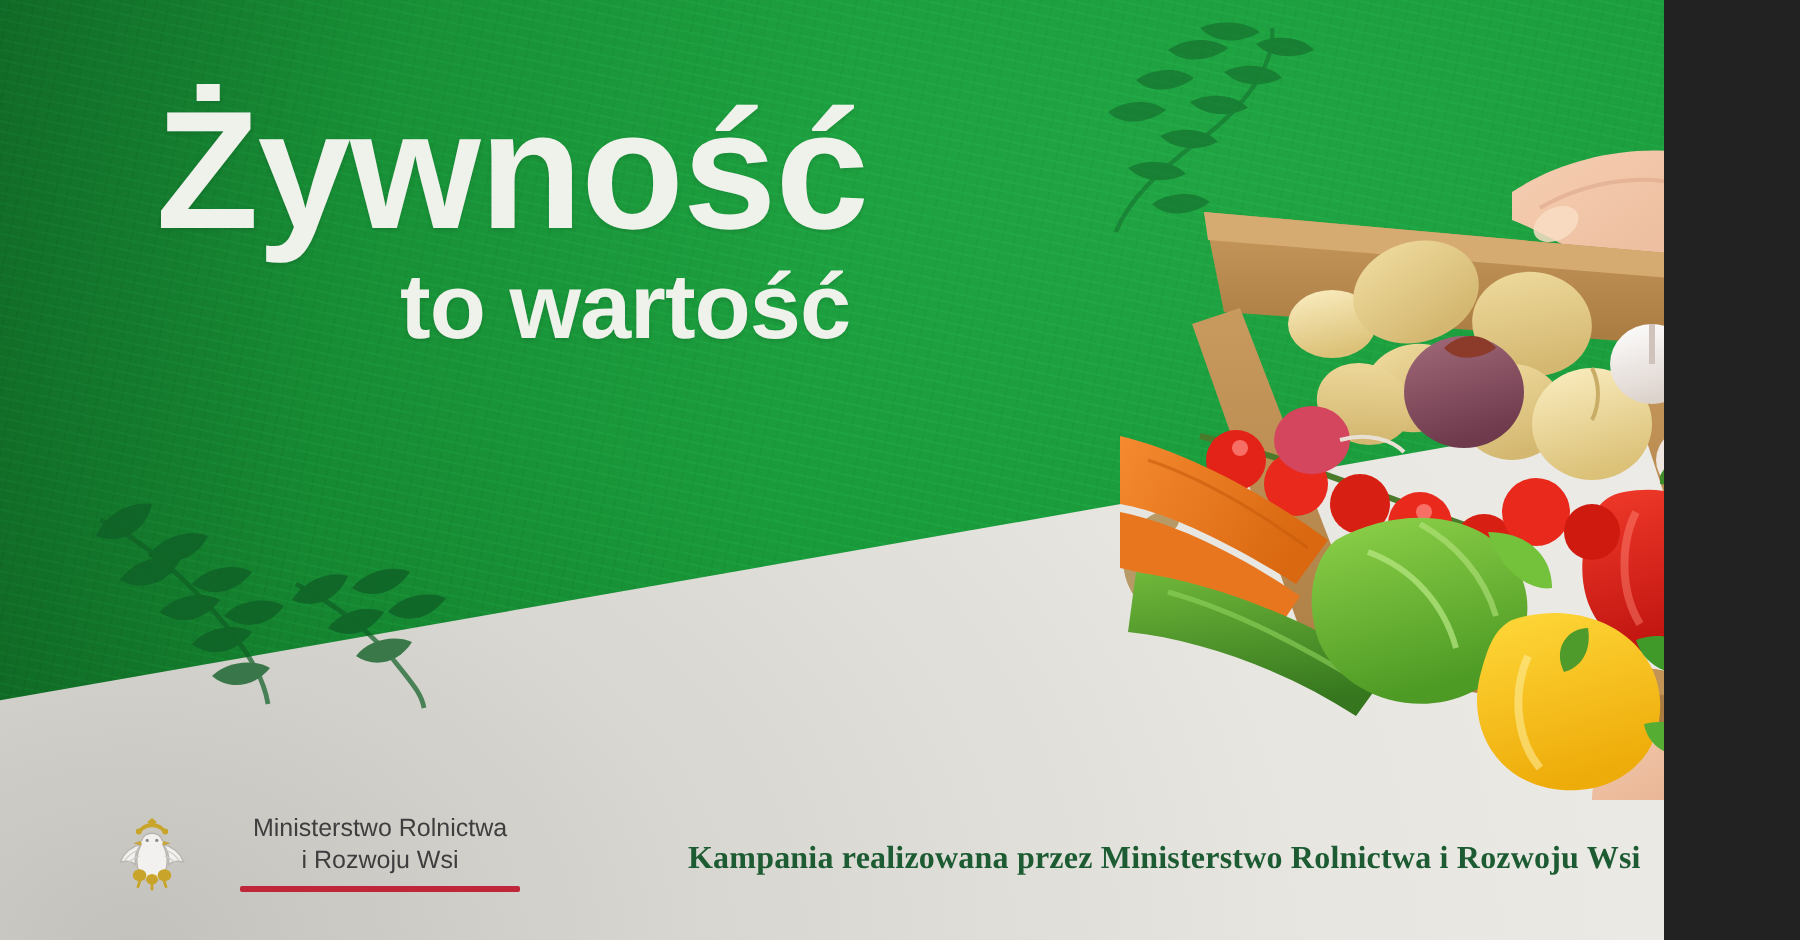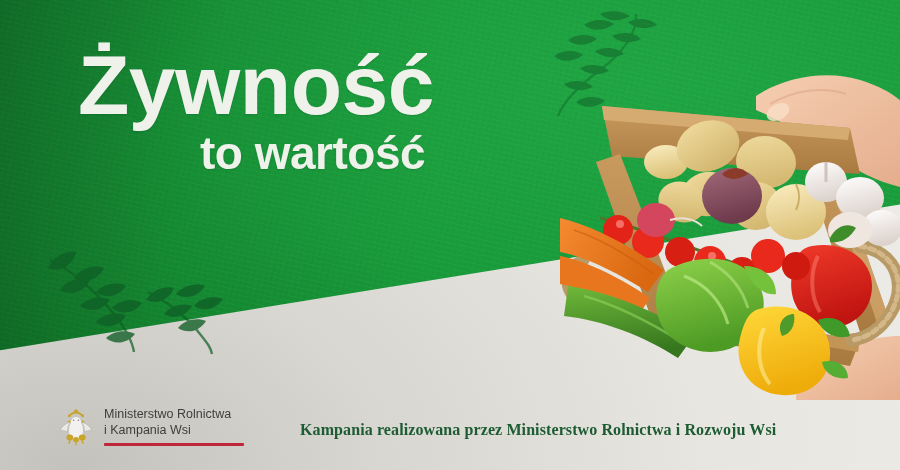--- a/index.html
+++ b/index.html
@@ -1,20 +1,20 @@
 <!DOCTYPE html>
 <html><head>
 <meta charset="utf-8">
 <style>
   html,body{margin:0;padding:0;background:#222;}
   *{box-sizing:border-box;}
 
   #banner{
     position:relative;
-    width:900px;height:470px;
+    width:832px;height:470px;
     overflow:hidden;
     font-family:"Liberation Sans", sans-serif;
     background:#e9e7e2;
     padding-left:10px;
   }
 
   
   .light-panel{
     position:absolute;inset:0;
     background:
@@ -74,33 +74,33 @@
     left:560px;top:70px;
     width:360px;height:330px;
   }
 
   
   .footer{
     position:absolute;left:0;bottom:0;width:100%;height:80px;
     display:flex;align-items:center;
   }
   .ministry-logo{
-    display:flex;align-items:flex-start;gap:8px;
-    margin-left:56px;margin-top:-4px;
+    display:flex;align-items:flex-start;gap:24px;
+    margin-left:56px;margin-top:-4px;text-align:center;
   }
   .eagle{width:40px;height:44px;flex:0 0 auto;}
   .ministry-text-wrap{display:flex;flex-direction:column;}
   .ministry-line{
     font-size:12.5px;color:#3e3e3e;line-height:1.28;white-space:nowrap;
   }
   .red-rule{
     margin-top:5px;width:140px;height:3px;background:#bf2639;border-radius:1px;
   }
   .caption{
-    margin-left:56px;
+    margin-left:84px;
     font-family:"Liberation Serif", serif;
     font-weight:700;
     font-size:16px;
     color:#1d5c33;
     letter-spacing:.1px;
     white-space:nowrap;
   }
 </style>
 </head>
 <body>
@@ -318,21 +318,21 @@
 
           <ellipse cx="13.8" cy="31.6" rx="3.4" ry="3" fill="#c8a52a"></ellipse>
           <ellipse cx="26.2" cy="31.6" rx="3.4" ry="3" fill="#c8a52a"></ellipse>
           <ellipse cx="20" cy="33.6" rx="3" ry="2.6" fill="#c8a52a"></ellipse>
           <path d="M14 34.2 L13 37.4 M26 34.2 L27 37.4 M20 36 L20 38.6" stroke="#c8a52a" stroke-width="1.4" stroke-linecap="round"></path>
         </g>
       </svg>
 
       <div class="ministry-text-wrap">
         <span class="ministry-line">Ministerstwo Rolnictwa</span>
-        <span class="ministry-line">i Kampania Wsi</span>
+        <span class="ministry-line">i Rozwoju Wsi</span>
         <div class="red-rule"></div>
       </div>
     </div>
 
     <div class="caption">Kampania realizowana przez Ministerstwo Rolnictwa i Rozwoju Wsi</div>
   </div>
 
 </div>
 
 </body></html>

